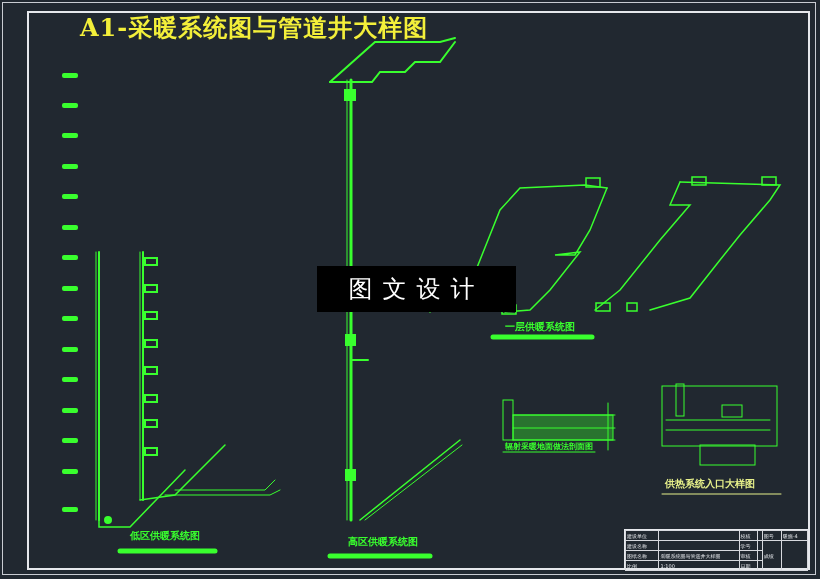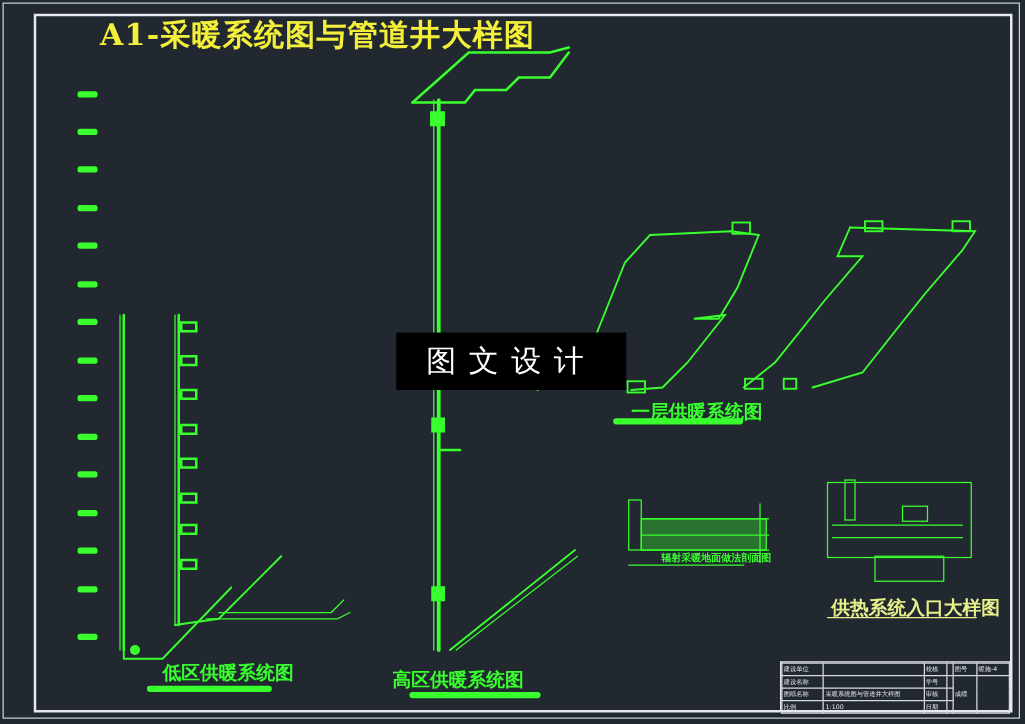--- a/index.html
+++ b/index.html
@@ -1,24 +1,24 @@
 <!DOCTYPE html>
 <html><head>
 <meta charset="utf-8">
 <style>
   html, body { margin:0; padding:0; background:#212830; }
   body { width:820px; height:579px; position:relative; overflow:hidden; font-family:"DejaVu Sans", sans-serif; }
   .frame-outer { position:absolute; left:2px; top:2px; width:814px; height:573px; border:1px solid #c9ccd2; box-sizing:border-box; }
   .frame-inner { position:absolute; left:27px; top:11px; width:783px; height:559px; border:2px solid #e6e8ec; box-sizing:border-box; }
   .title { position:absolute; left:32px; top:12px; font-size:24px; font-weight:bold; color:#f3ef3a; letter-spacing:1px; font-family:"DejaVu Serif", serif; white-space:nowrap;margin-left:48px; }
   svg.drawing { position:absolute; left:0; top:0; }
-  .caption { position:absolute; color:#39ff2e; font-size:15px; font-weight:bold; white-space:nowrap; font-family:"DejaVu Serif", serif; }
-  .caption.small { font-size:8px;margin-left:24px; }
+  .caption { position:absolute; color:#39ff2e; font-size:10px; font-weight:bold; white-space:nowrap; font-family:"DejaVu Serif", serif; }
+  .caption.small { font-size:8px; }
   .caption.yellowish { color:#e7f08a; }
-  .watermark { position:absolute; left:317px; top:266px; width:184px; height:46px; background:#000; color:#fff; font-size:24px; display:flex; align-items:center; justify-content:center; letter-spacing:10px; font-family:"DejaVu Serif", serif; }
+  .watermark { position:absolute; left:317px; top:266px; width:199px; height:46px; background:#000; color:#fff; font-size:24px; display:flex; align-items:center; justify-content:center; letter-spacing:10px; font-family:"DejaVu Serif", serif; }
   .tb { position:absolute; left:624px; top:529px; width:185px; height:40px; border:1px solid #e6e8ec; box-sizing:border-box; }
   .tb table { border-collapse:collapse; width:100%; height:100%; }
   .tb td { border:1px solid #d7d9de; color:#e6e8ec; font-size:5px; padding:0 1px; white-space:nowrap; overflow:hidden; height:9px; }
 </style>
 </head>
 <body>
 
 <div class="frame-outer"></div>
 <div class="frame-inner"></div>
 
@@ -116,21 +116,21 @@
       <line x1="120" y1="551" x2="215" y2="551"></line>
       <line x1="330" y1="556" x2="430" y2="556"></line>
       <line x1="493" y1="337" x2="592" y2="337"></line>
     </g>
     <line x1="503" y1="452" x2="595" y2="452" stroke-width="1"></line>
     <line x1="662" y1="494" x2="781" y2="494" stroke="#e7f08a" stroke-width="1"></line>
   </g>
 </svg>
 
 <div class="caption" style="left:130px;top:529px;">低区供暖系统图</div>
-<div class="caption" style="left:314px;top:535px;">高区供暖系统图</div>
+<div class="caption" style="left:348px;top:535px;">高区供暖系统图</div>
 <div class="caption" style="left:505px;top:320px;">一层供暖系统图</div>
 <div class="caption small" style="left:505px;top:441px;">辐射采暖地面做法剖面图</div>
 <div class="caption yellowish" style="left:665px;top:477px;">供热系统入口大样图</div>
 
 <div class="watermark">图文设计</div>
 
 <div class="tb">
   <table>
     <tbody>
         <tr>

